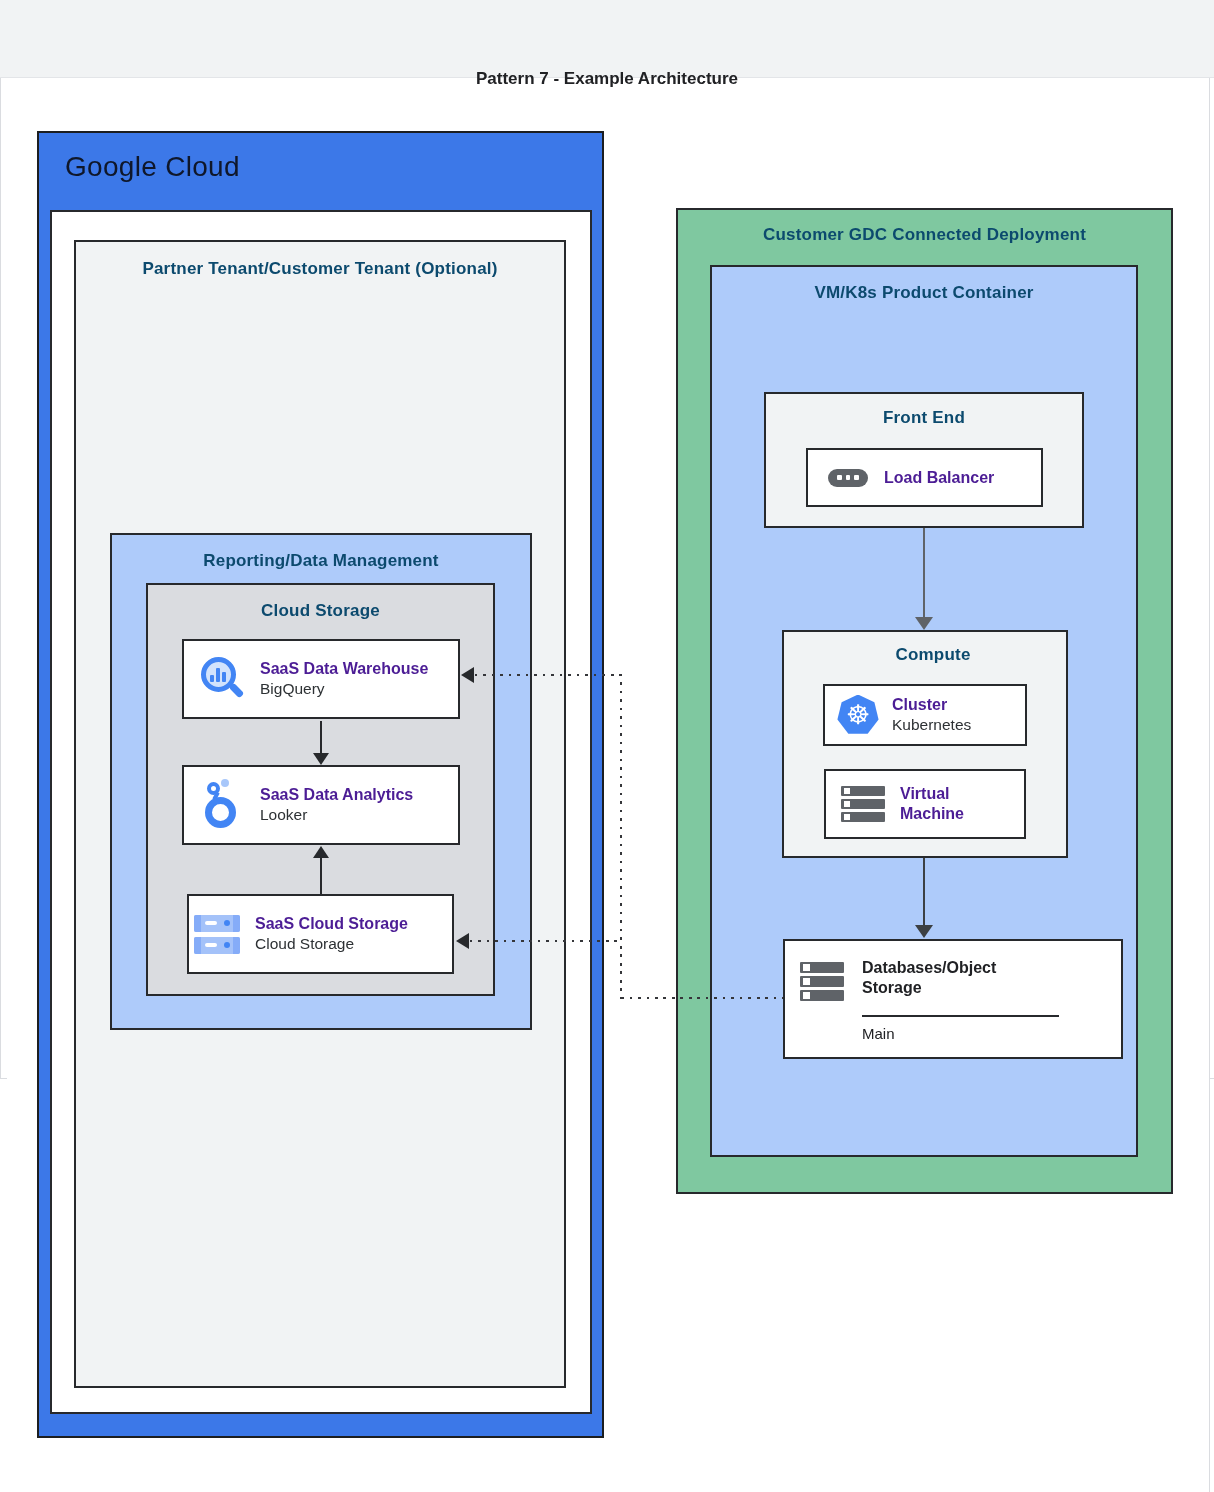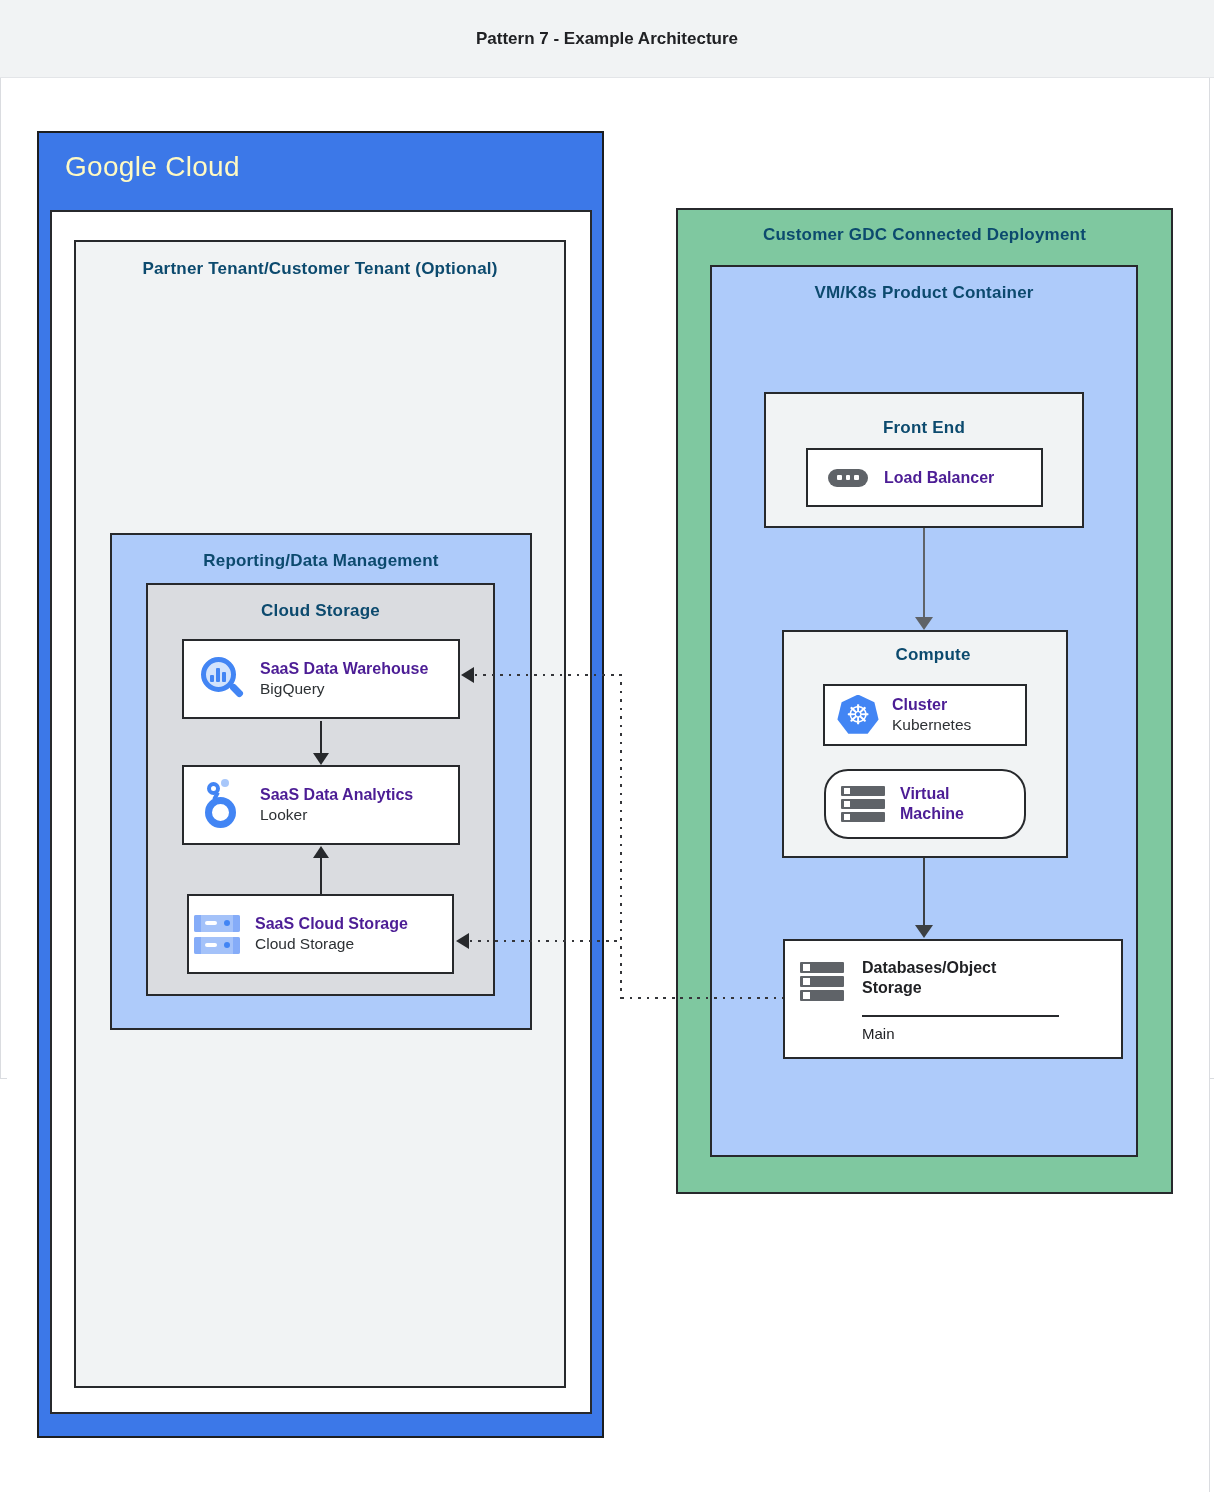--- a/index.html
+++ b/index.html
@@ -3,21 +3,21 @@
 <meta charset="utf-8">
 <style>
   html,body{margin:0;padding:0;}
   body{font-family:"Liberation Sans", sans-serif; background:#fff;}
   .page{position:relative;width:1214px;height:1492px;background:#ffffff;overflow:hidden;}
   .abs{position:absolute;box-sizing:border-box;}
   .box{position:absolute;box-sizing:border-box;border:2px solid #27292c;}
   .box-title{font-weight:bold;color:#0c4a6e;text-align:center;letter-spacing:.2px;}
   
   .hdr{left:0;top:0;width:1214px;height:78px;background:#F1F3F4;border-bottom:1px solid #E3E5e8;}
-  .hdr-title{width:100%;padding-top:29px;font-size:17px;font-weight:bold;color:#202124;text-align:center;}
+  .hdr-title{width:100%;padding-top:29px;font-size:17px;font-weight:bold;color:#202124;text-align:center;margin-top:40px;}
   
   .edge{position:absolute;background:#DADCE0;}
   
   .node{background:#fff;border-width:2px;display:flex;align-items:center;}
   .node-text .t{font-weight:bold;font-size:16px;line-height:20px;color:#4c1d95;}
   .node-text .s{font-size:15.5px;line-height:20px;color:#2d3134;}
   
   .vline{position:absolute;width:2px;}
   .tri-down{position:absolute;width:0;height:0;border-left:8px solid transparent;border-right:8px solid transparent;}
   .tri-up{position:absolute;width:0;height:0;border-left:8px solid transparent;border-right:8px solid transparent;}
@@ -66,21 +66,21 @@
   <div class="abs hdr">
     <div class="hdr-title">Pattern 7 - Example Architecture</div>
   </div>
 
   <div class="edge" style="left:0;top:78px;width:1px;height:1000px;"></div>
   <div class="edge" style="left:1209px;top:78px;width:1px;height:1414px;"></div>
   <div class="edge" style="left:0;top:1078px;width:7px;height:1px;"></div>
   <div class="edge" style="left:1209px;top:1078px;width:5px;height:1px;"></div>
 
   <div class="box" style="left:37px;top:131px;width:567px;height:1307px;background:#3C78E8;border-color:#1c1e20;">
-    <div class="abs" style="left:26px;top:18px;font-size:28px;color:#fef9c3;font-weight:500;letter-spacing:.3px;">Google Cloud</div>
+    <div class="abs" style="left:26px;top:18px;font-size:28px;color:#0f172a;font-weight:500;letter-spacing:.3px;">Google Cloud</div>
   </div>
 
   <div class="box" style="left:50px;top:210px;width:542px;height:1204px;background:#fff;"></div>
 
   <div class="box" style="left:74px;top:240px;width:492px;height:1148px;background:#F1F3F4;">
     <div class="box-title" style="padding-top:17px;font-size:17px;">Partner Tenant/Customer Tenant (Optional)</div>
   </div>
 
   <div class="box" style="left:110px;top:533px;width:422px;height:497px;background:#AECBFA;">
     <div class="box-title" style="padding-top:16px;font-size:17px;">Reporting/Data Management</div>
@@ -149,21 +149,21 @@
   <div class="box" style="left:676px;top:208px;width:497px;height:986px;background:#7FC8A0;">
     <div class="box-title" style="padding-top:15px;font-size:17px;">Customer GDC Connected Deployment</div>
   </div>
 
   <div class="box" style="left:710px;top:265px;width:428px;height:892px;background:#AECBFA;">
     <div class="box-title" style="padding-top:16px;font-size:17px;">VM/K8s Product Container</div>
   </div>
 
 
   <div class="box" style="left:764px;top:392px;width:320px;height:136px;background:#F1F3F4;">
-    <div class="box-title" style="padding-top:24px;font-size:17px;">Front End</div>
+    <div class="box-title" style="padding-top:14px;font-size:17px;">Front End</div>
   </div>
   <div class="box node" style="left:806px;top:448px;width:237px;height:59px;border-width:2px;padding-left:20px;gap:16px;">
     <span class="ic lb">
         <i></i>
         <i></i>
         <i></i>
       </span>
     <span class="node-text">
       <div class="t">Load Balancer</div>
     </span>
@@ -175,21 +175,21 @@
   <div class="box" style="left:782px;top:630px;width:286px;height:228px;background:#F1F3F4;">
     <div class="box-title" style="padding-top:13px;font-size:17px;margin-left:16px;">Compute</div>
   </div>
   <div class="box node" style="left:823px;top:684px;width:204px;height:62px;padding-left:12px;gap:13px;">
     <span class="ic k8s">☸</span>
     <span class="node-text">
       <div class="t">Cluster</div>
       <div class="s">Kubernetes</div>
     </span>
   </div>
-  <div class="box node" style="left:824px;top:769px;width:202px;height:70px;padding-left:15px;gap:15px;border-radius:24px;">
+  <div class="box node" style="left:824px;top:769px;width:202px;height:70px;padding-left:15px;gap:15px;">
     <span class="ic srv">
         <b></b>
         <b></b>
         <b></b>
       </span>
     <span class="node-text" style="width:92px;">
       <div class="t">Virtual Machine</div>
     </span>
   </div>
 

